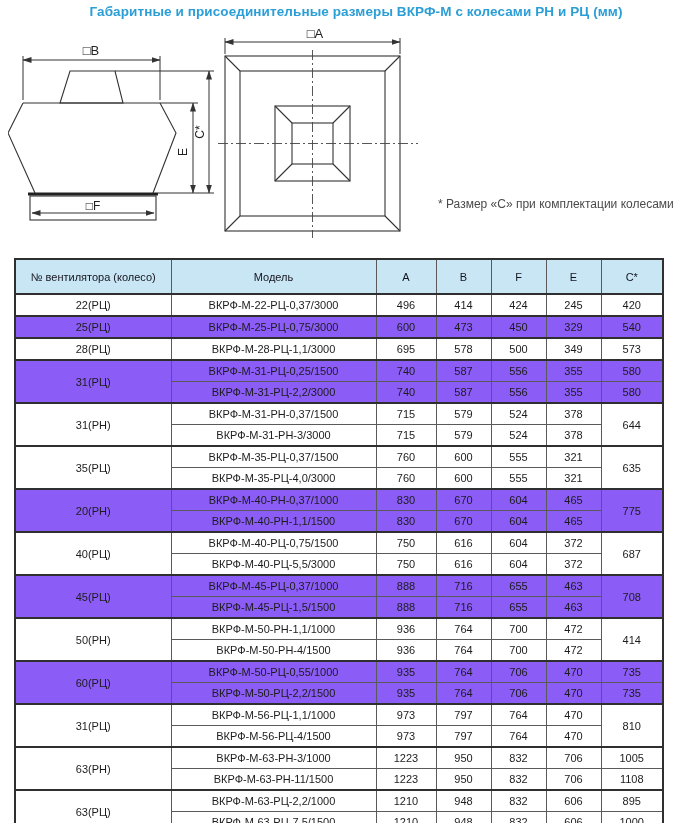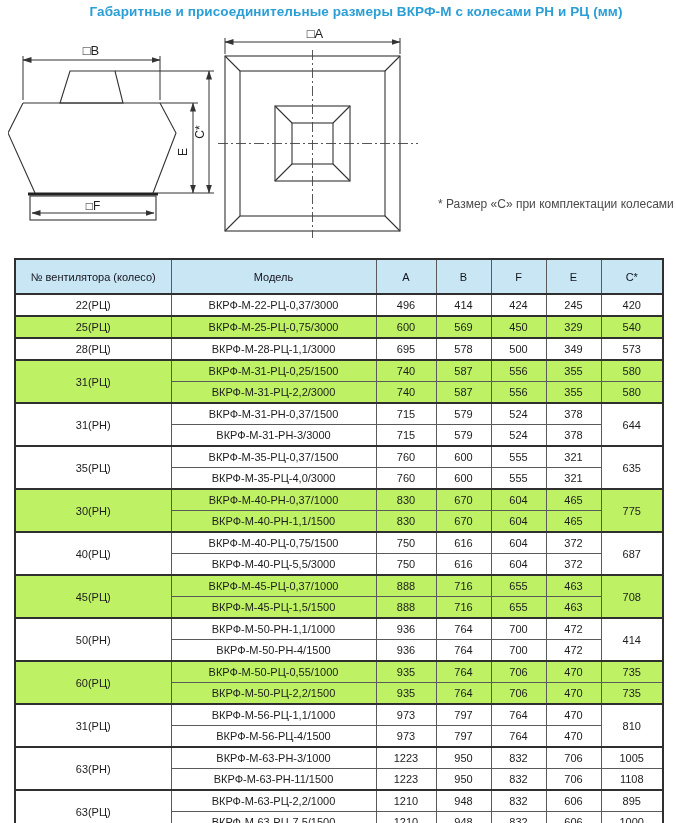--- a/index.html
+++ b/index.html
@@ -29,21 +29,21 @@
   }
   .dims thead th{
     height:31px;font-size:11px;font-weight:normal;color:#14141e;
     background:#c9e6f4;border-bottom:2px solid #2f2f2f;
   }
   .dims tbody td{
     height:20px;line-height:20px;font-size:11px;padding:0 3px;
     border-top:1px solid #9c9c9c;background:#ffffff;
   }
   .dims tbody tr.gs>td{border-top:2px solid #2f2f2f;}
-  .dims tbody tr.hl>td{background:#bef264;}
+  .dims tbody tr.hl>td{background:#8b5cf6;}
   
   .ln{stroke:#333;stroke-width:1.1;fill:none;}
   .thick{stroke:#222;stroke-width:3;fill:none;}
   .dim{stroke:#333;stroke-width:1;fill:none;}
   .cl{stroke:#444;stroke-width:0.9;fill:none;stroke-dasharray:10 3 2 3;}
   .dimtxt{font-family:"Liberation Sans","DejaVu Sans",sans-serif;fill:#222;}
 </style>
 </head>
 <body>
 
@@ -150,21 +150,21 @@
           <td>496</td>
           <td>414</td>
           <td>424</td>
           <td>245</td>
           <td>420</td>
         </tr>
         <tr class="hl gs">
           <td rowspan="1">25(РЦ)</td>
           <td>ВКРФ-М-25-РЦ-0,75/3000</td>
           <td>600</td>
-          <td>569</td>
+          <td>473</td>
           <td>450</td>
           <td>329</td>
           <td>540</td>
         </tr>
         <tr class="gs">
           <td rowspan="1">28(РЦ)</td>
           <td>ВКРФ-М-28-РЦ-1,1/3000</td>
           <td>695</td>
           <td>578</td>
           <td>500</td>
@@ -214,21 +214,21 @@
           <td rowspan="2">635</td>
         </tr>
         <tr>
           <td>ВКРФ-М-35-РЦ-4,0/3000</td>
           <td>760</td>
           <td>600</td>
           <td>555</td>
           <td>321</td>
         </tr>
         <tr class="hl gs">
-          <td rowspan="2">30(РН)</td>
+          <td rowspan="2">20(РН)</td>
           <td>ВКРФ-М-40-РН-0,37/1000</td>
           <td>830</td>
           <td>670</td>
           <td>604</td>
           <td>465</td>
           <td rowspan="2">775</td>
         </tr>
         <tr class="hl">
           <td>ВКРФ-М-40-РН-1,1/1500</td>
           <td>830</td>

